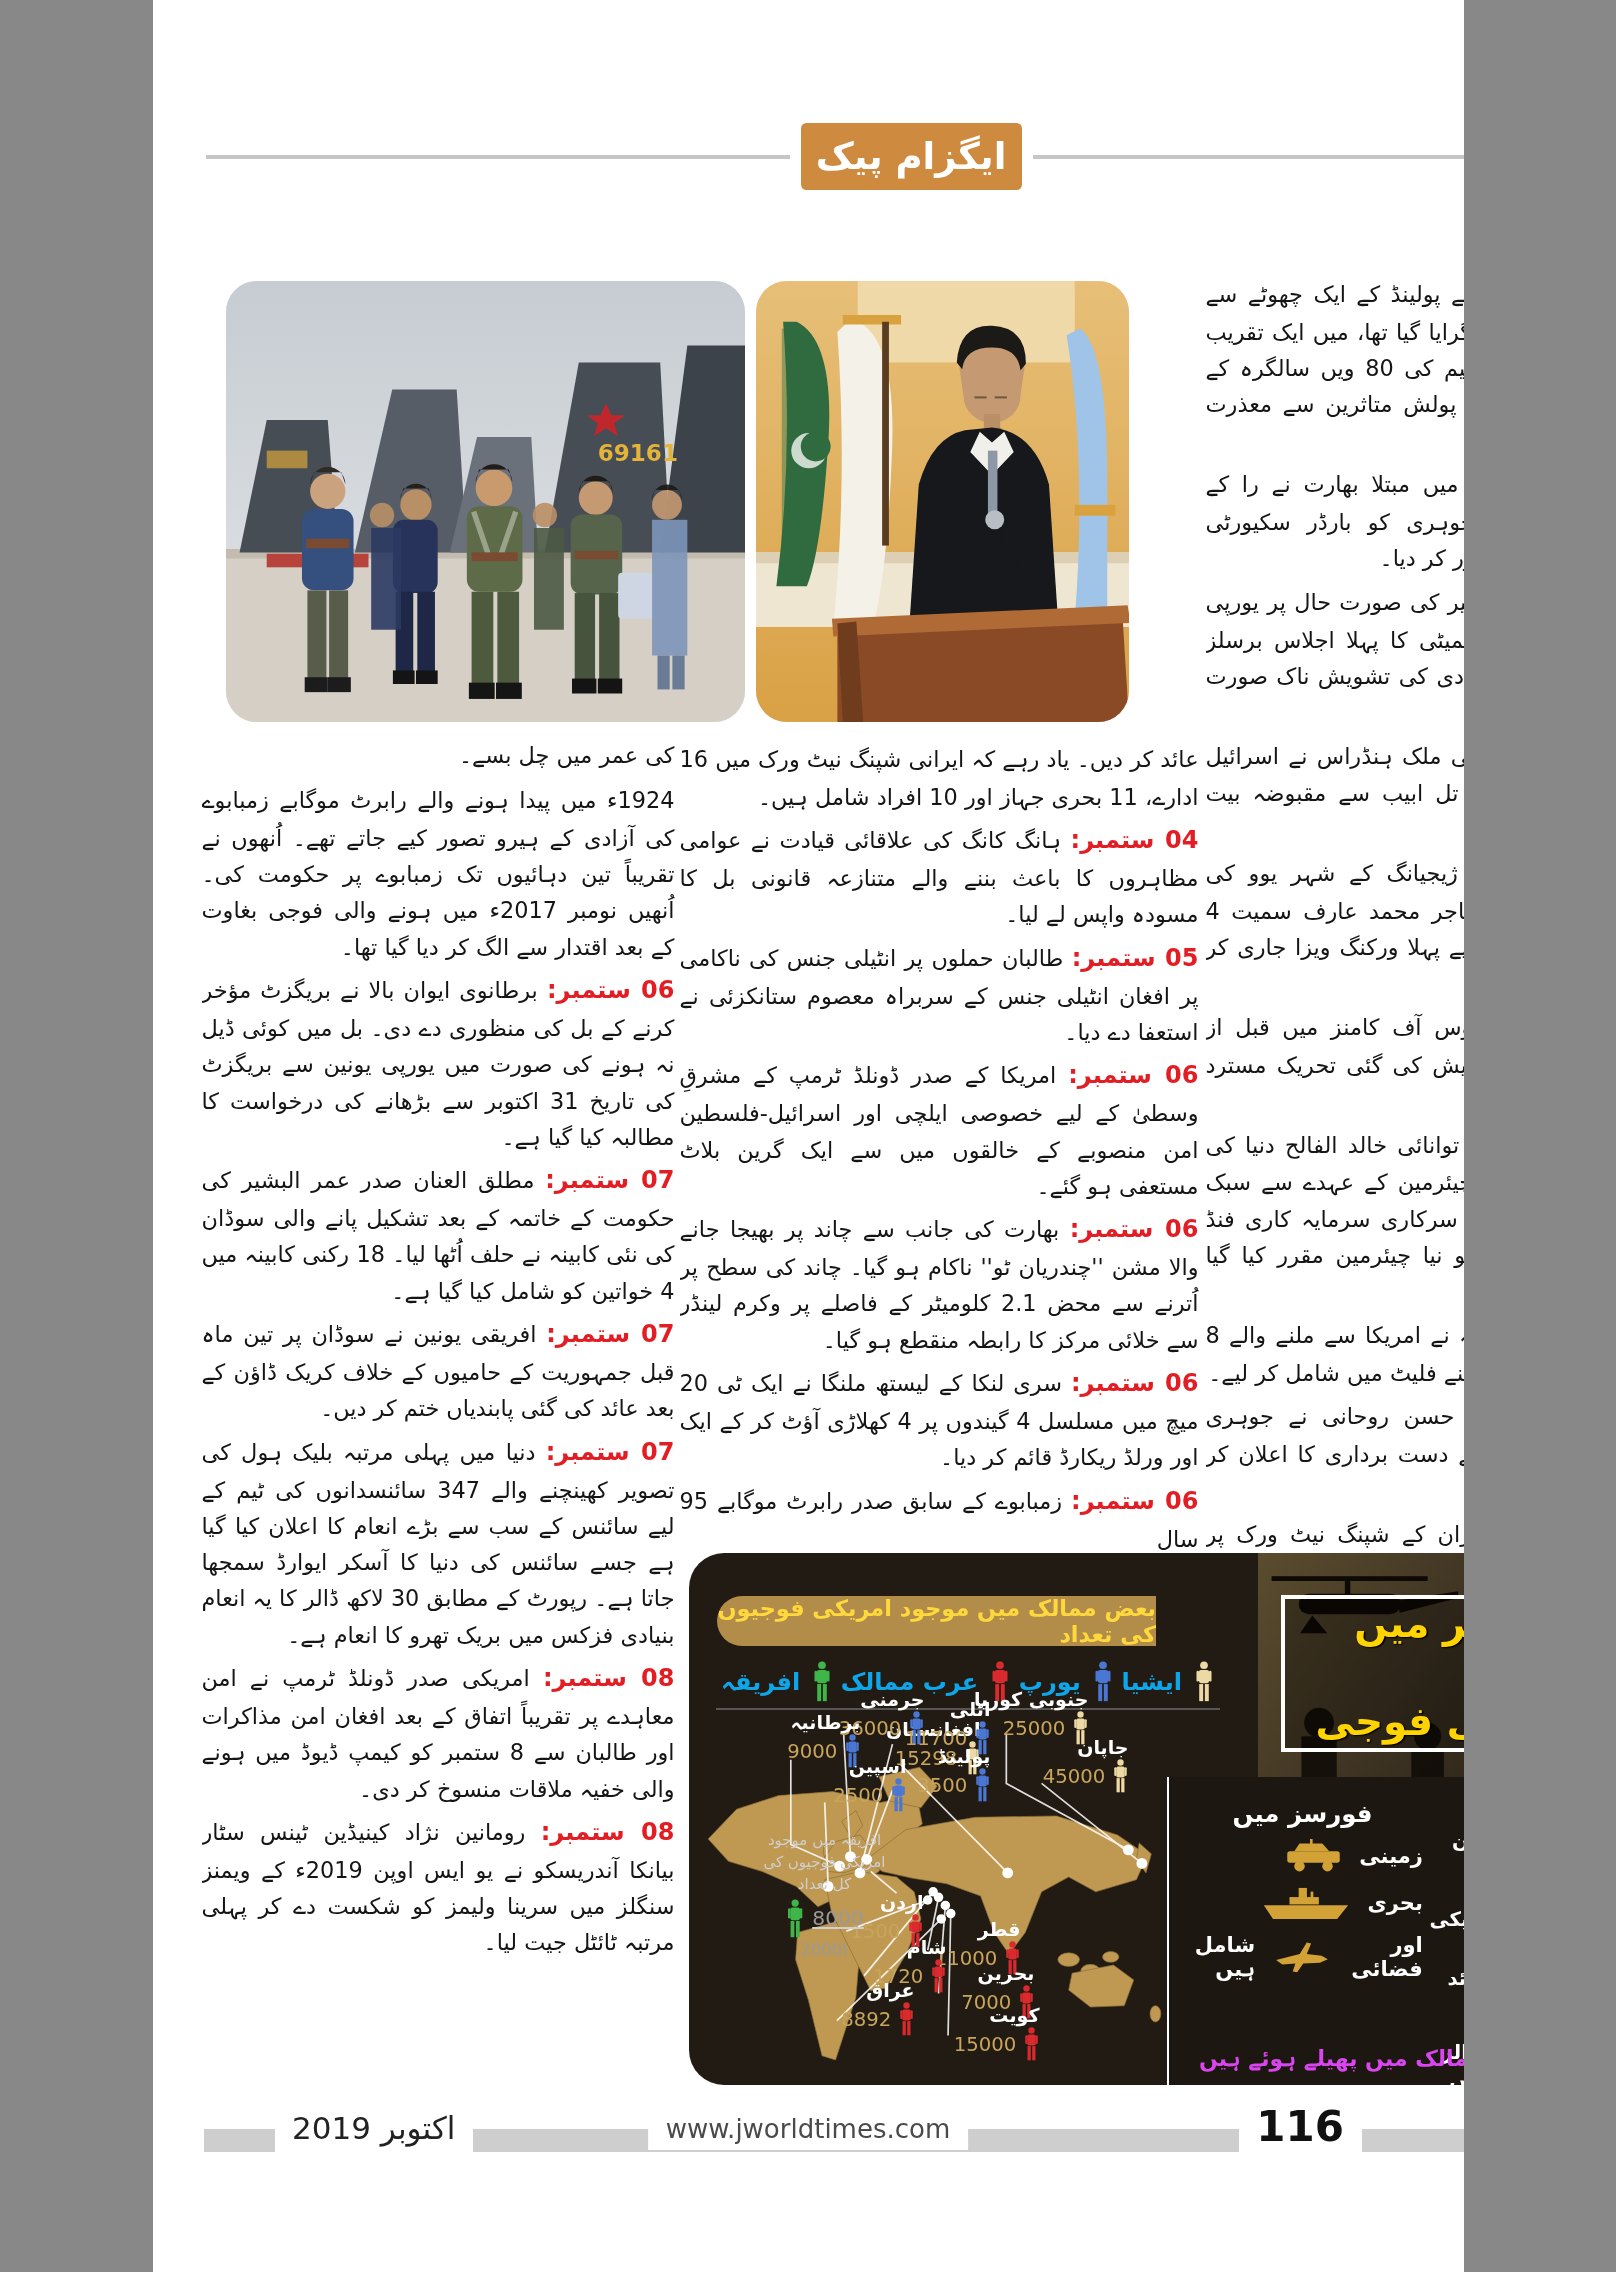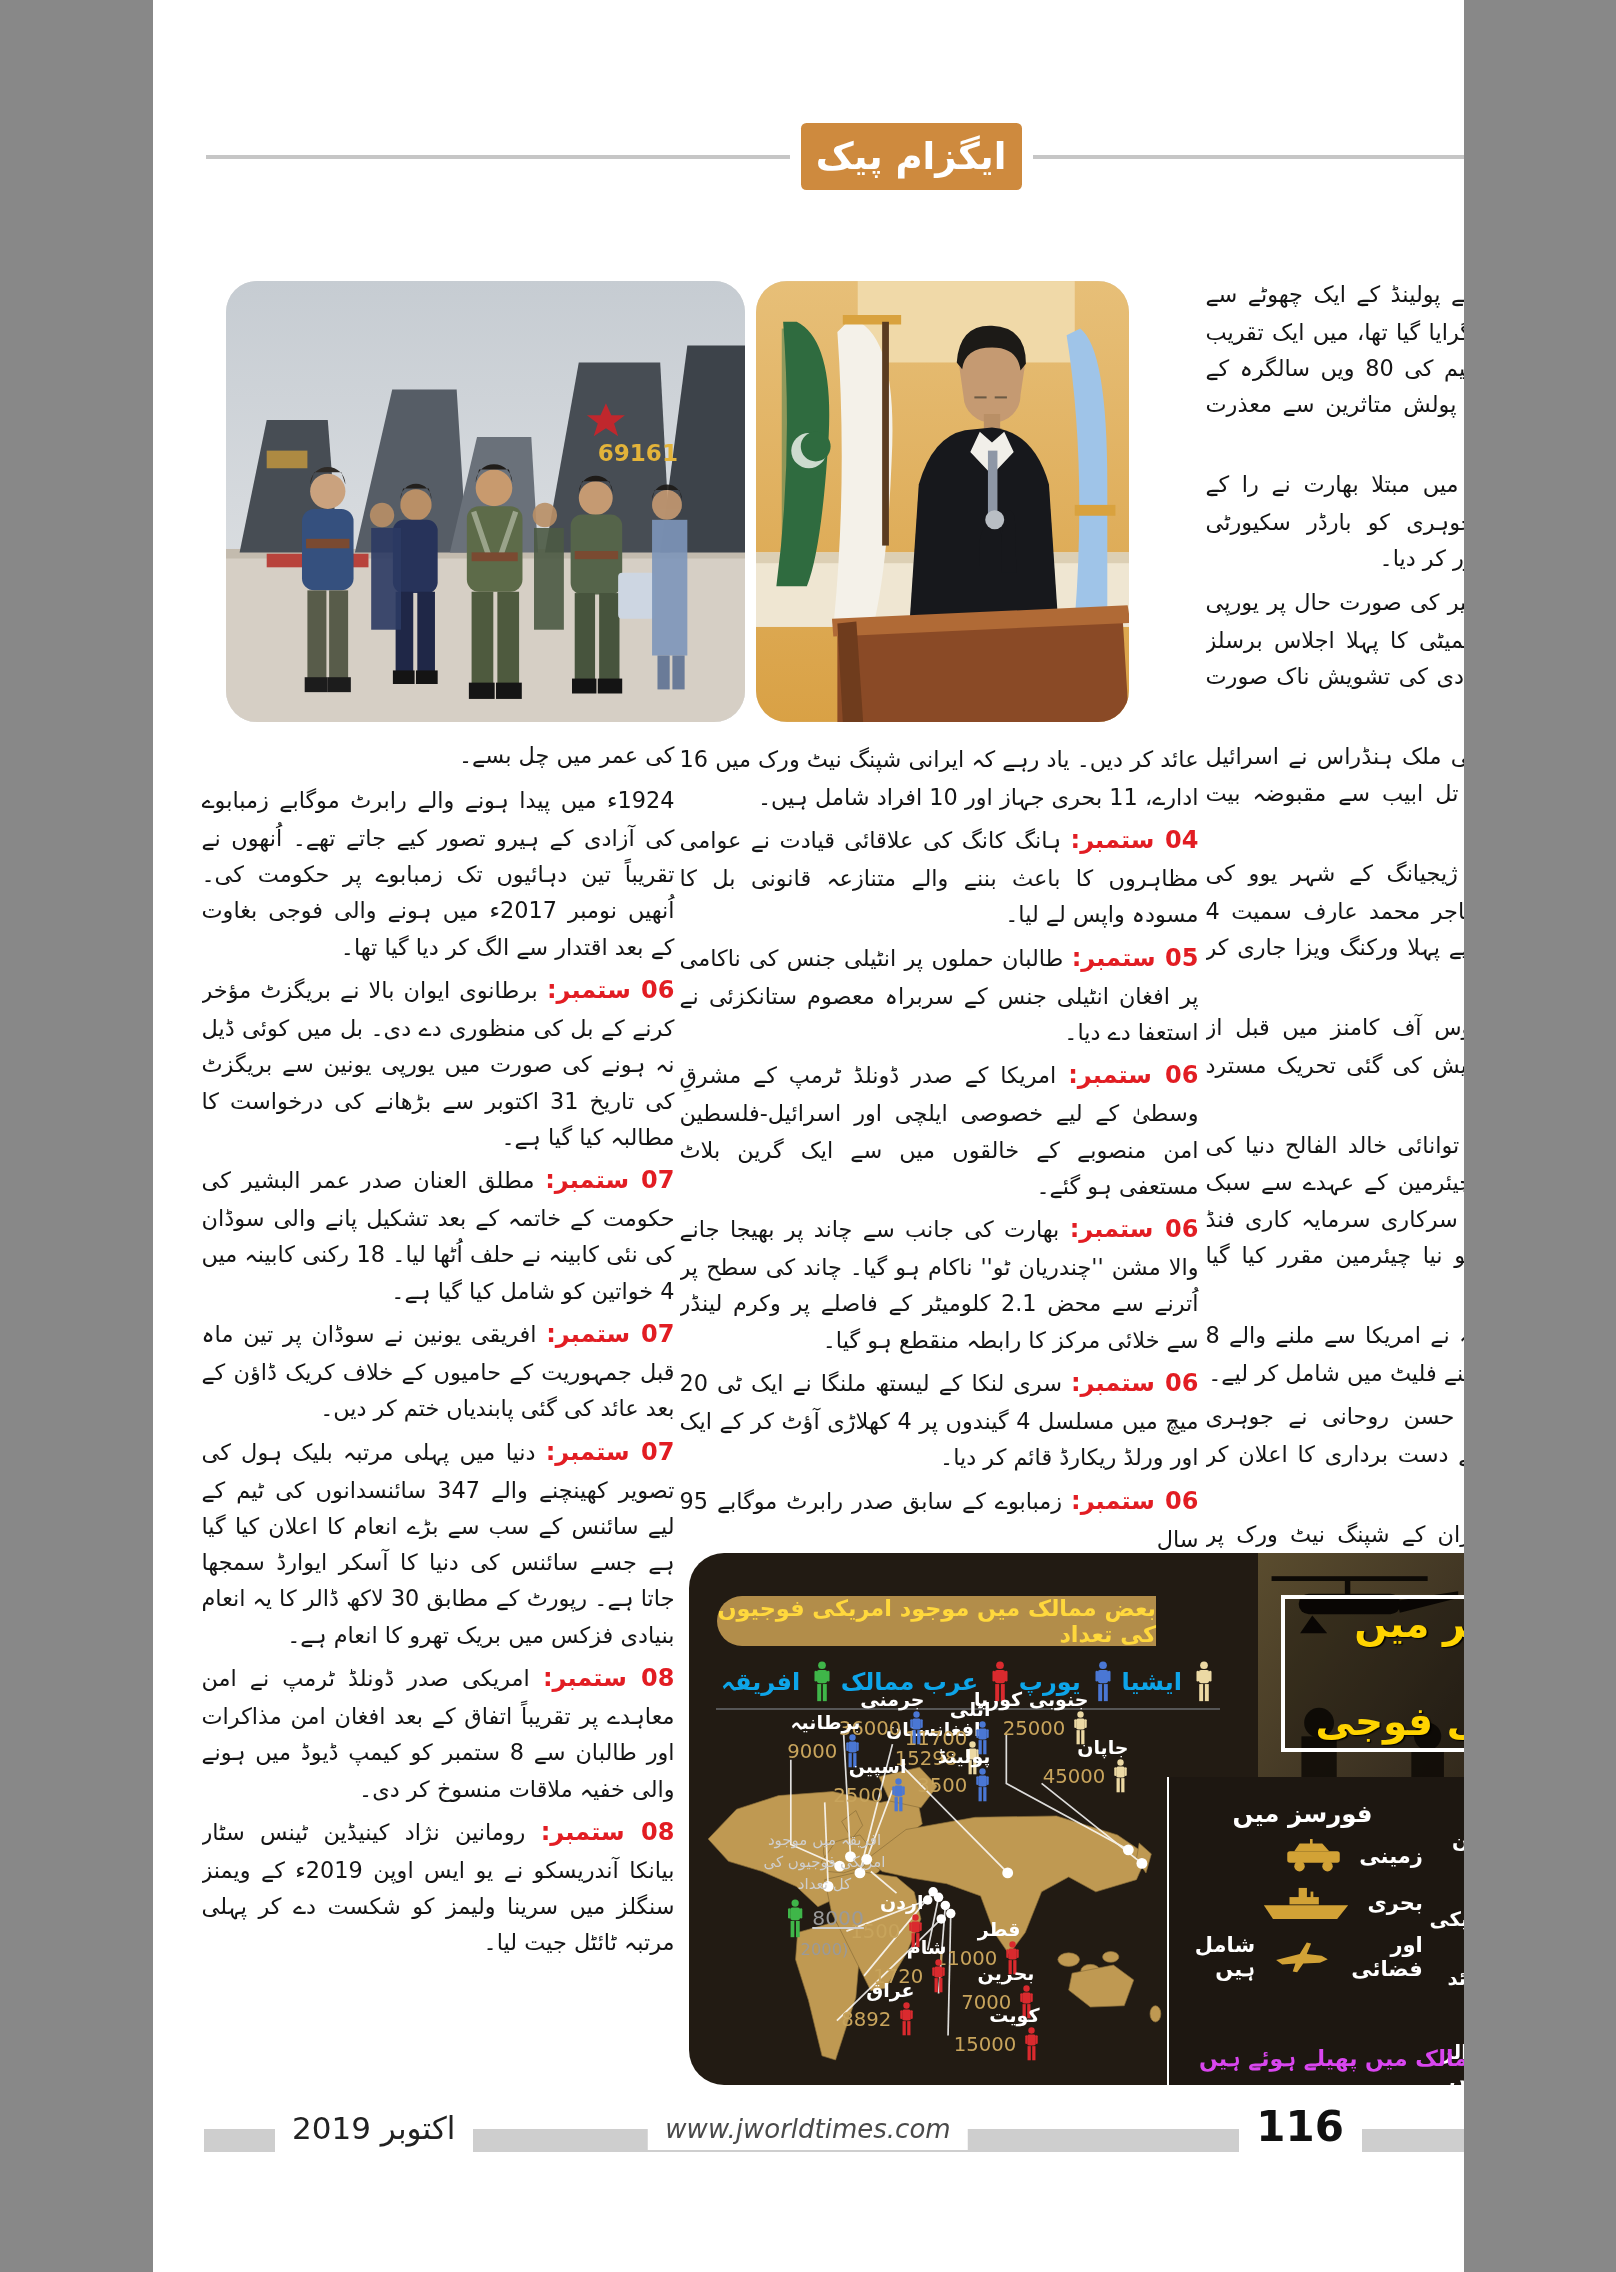--- a/index.html
+++ b/index.html
@@ -71,21 +71,21 @@
   .force-row{display:flex;align-items:center;gap:17.6px;margin:11px 0;font-size:21px;
              font-weight:bold;direction:rtl;justify-content:flex-start;}
   .force-row svg{flex:0 0 auto;}
   .spread{position:absolute;left:30.5px;bottom:13.6px;direction:rtl;color:#d946ef;
           font-size:22px;font-weight:bold;}
   .gold{fill:#d2a236;}
   
   .footer-bar{position:absolute;left:51px;top:2129px;width:1514px;height:23px;background:#cecece;}
   .f-chip{position:absolute;background:#fff;padding:0 17.6px;display:flex;align-items:center;}
   .f-issue{left:122px;top:2103px;height:50px;font-size:31px;color:#222;direction:rtl;}
-  .f-url{left:50%;transform:translateX(-50%);top:2107px;height:43px;font-size:26px;color:#4a4a4a;font-style:italic;}
+  .f-url{left:50%;transform:translateX(-50%);top:2107px;height:43px;font-size:26px;color:#4a4a4a;}
   .f-page{right:102px;top:2099px;height:54px;font-size:42px;font-weight:bold;color:#111;}
 </style>
 </head>
 <body>
 
 <div class="page">
 
   <svg width="0" height="0" style="position:absolute" aria-hidden="true">
     <defs>
       <symbol id="i-person" viewBox="0 0 24 48">

